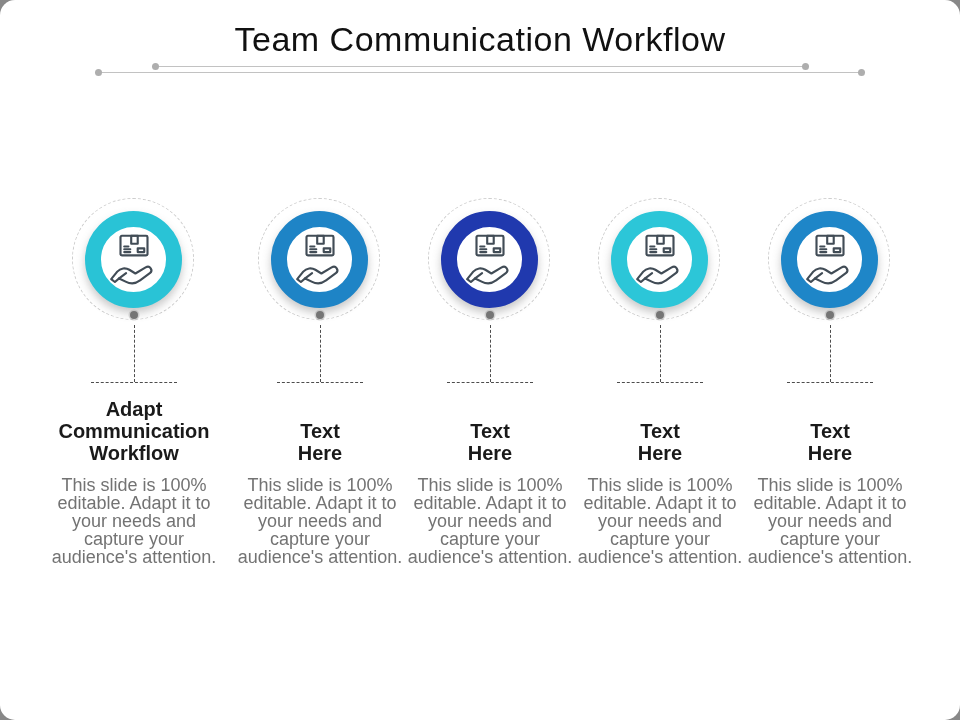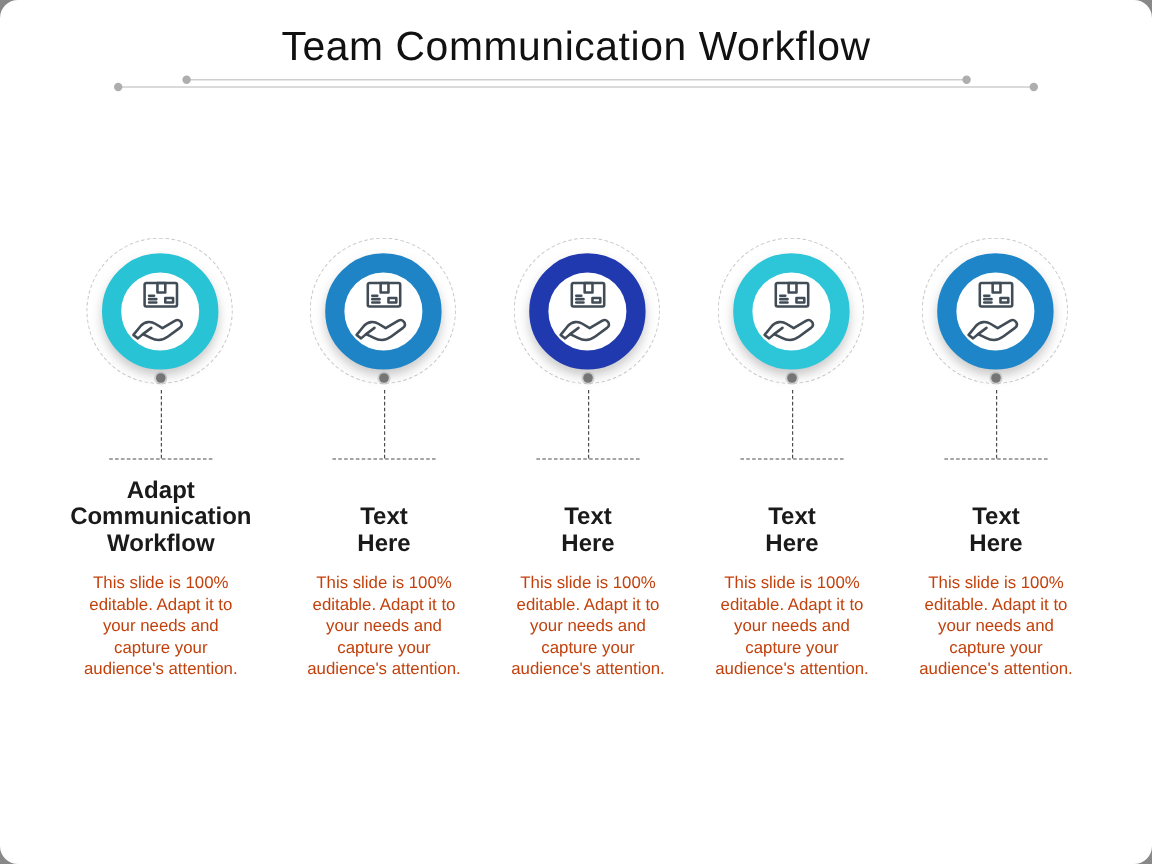--- a/index.html
+++ b/index.html
@@ -96,23 +96,23 @@
     line-height: 22px;
     color: #1a1a1a;
     text-align: center;
     white-space: pre-line;
   }
   .step-body {
     position: absolute;
     left: -2px; top: 279px;
     width: 180px;
     margin: 0;
-    font-size: 14px;
+    font-size: 18px;
     line-height: 18px;
-    color: #c2410c;
+    color: #737373;
     text-align: center;
     white-space: pre-line;
   }
 
   
   .step.s0 { left: 46px; }
   .step.s1 { left: 232px; }
   .step.s2 { left: 402px; }
   .step.s3 { left: 572px; }
   .step.s4 { left: 742px; }

